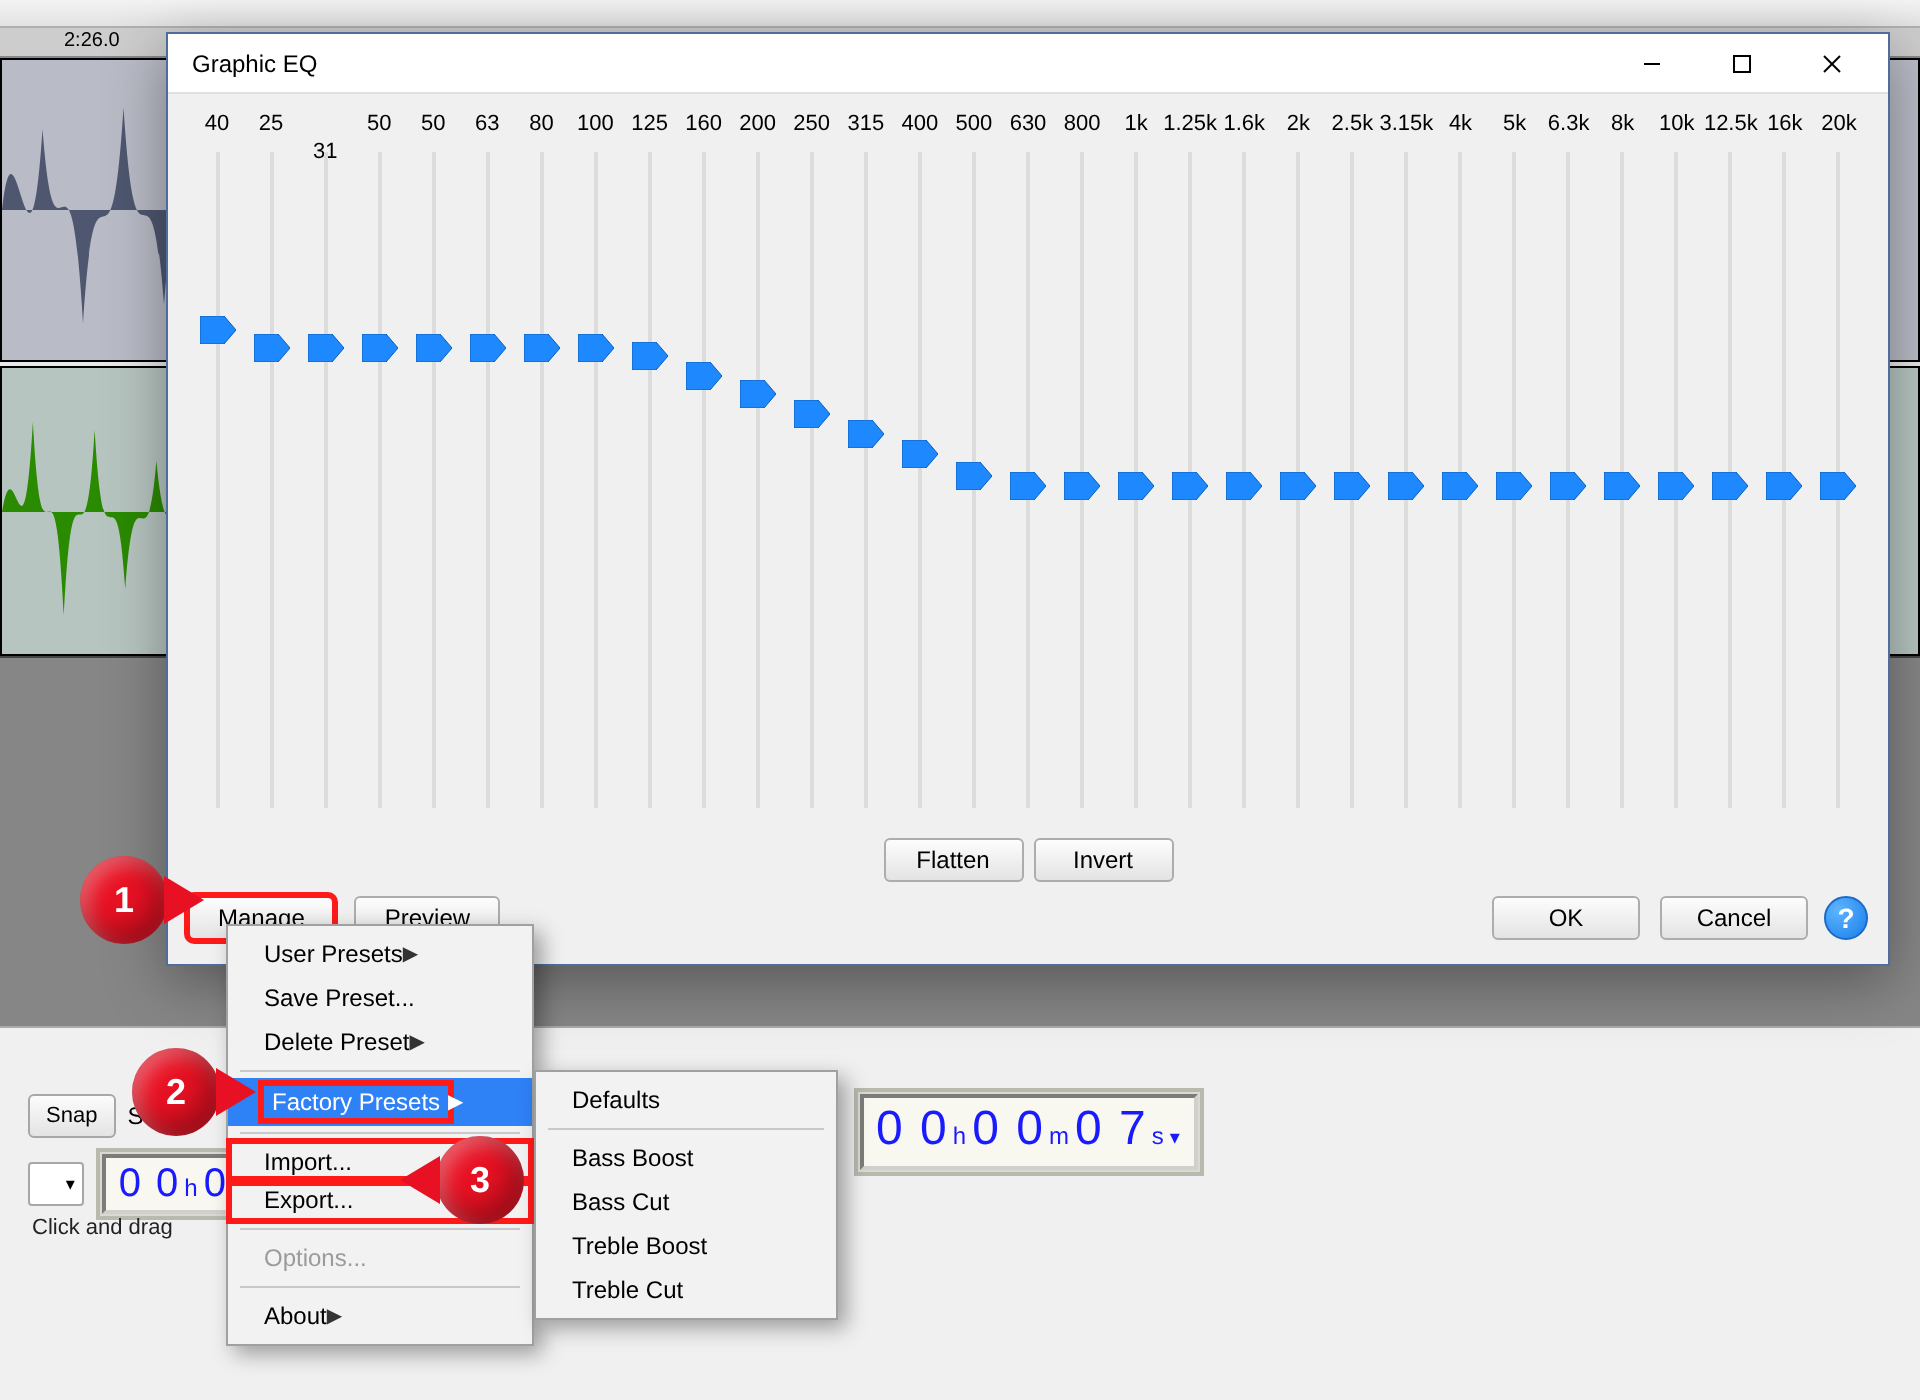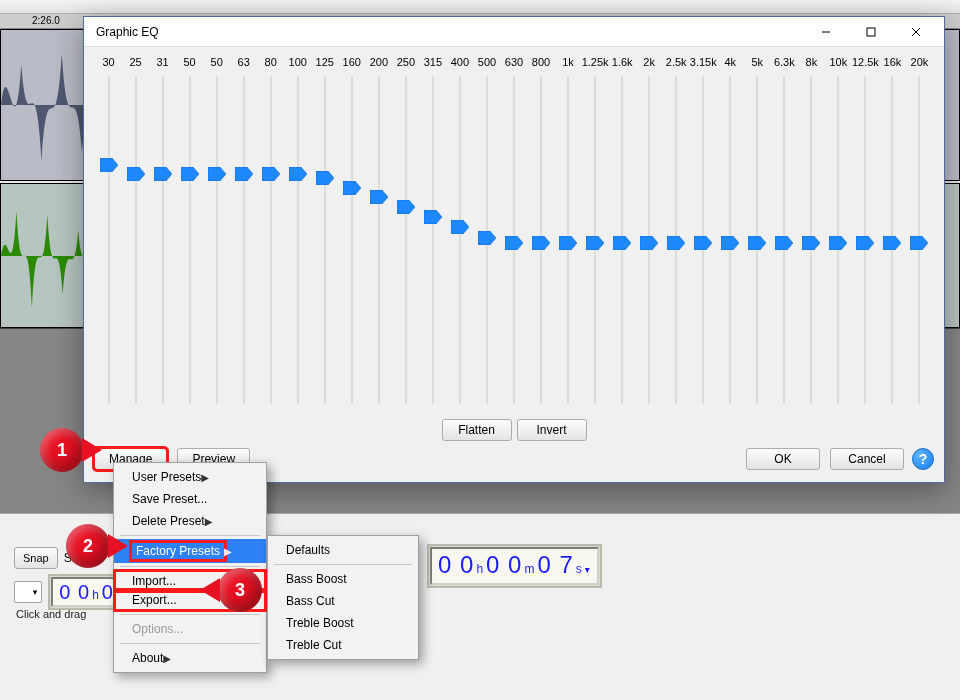--- a/index.html
+++ b/index.html
@@ -137,23 +137,23 @@
         <svg viewBox="0 0 10 10">
           <line x1="1" y1="1" x2="9" y2="9" stroke="#000"></line>
           <line x1="9" y1="1" x2="1" y2="9" stroke="#000"></line>
         </svg>
       </div>
   </div>
 
   <div class="dialog-body">
     <div class="eq-area">
       <div class="freq-labels" id="freq-labels">
-          <span style="left: 1.6129%;">30</span>
+          <span style="left: 1.6129%;">40</span>
           <span style="left: 4.83871%;">25</span>
-          <span style="left: 8.06452%;">31</span>
+          <span style="left: 8.06452%; margin-top: 14px;">31</span>
           <span style="left: 11.2903%;">50</span>
           <span style="left: 14.5161%;">50</span>
           <span style="left: 17.7419%;">63</span>
           <span style="left: 20.9677%;">80</span>
           <span style="left: 24.1935%;">100</span>
           <span style="left: 27.4194%;">125</span>
           <span style="left: 30.6452%;">160</span>
           <span style="left: 33.871%;">200</span>
           <span style="left: 37.0968%;">250</span>
           <span style="left: 40.3226%;">315</span>

